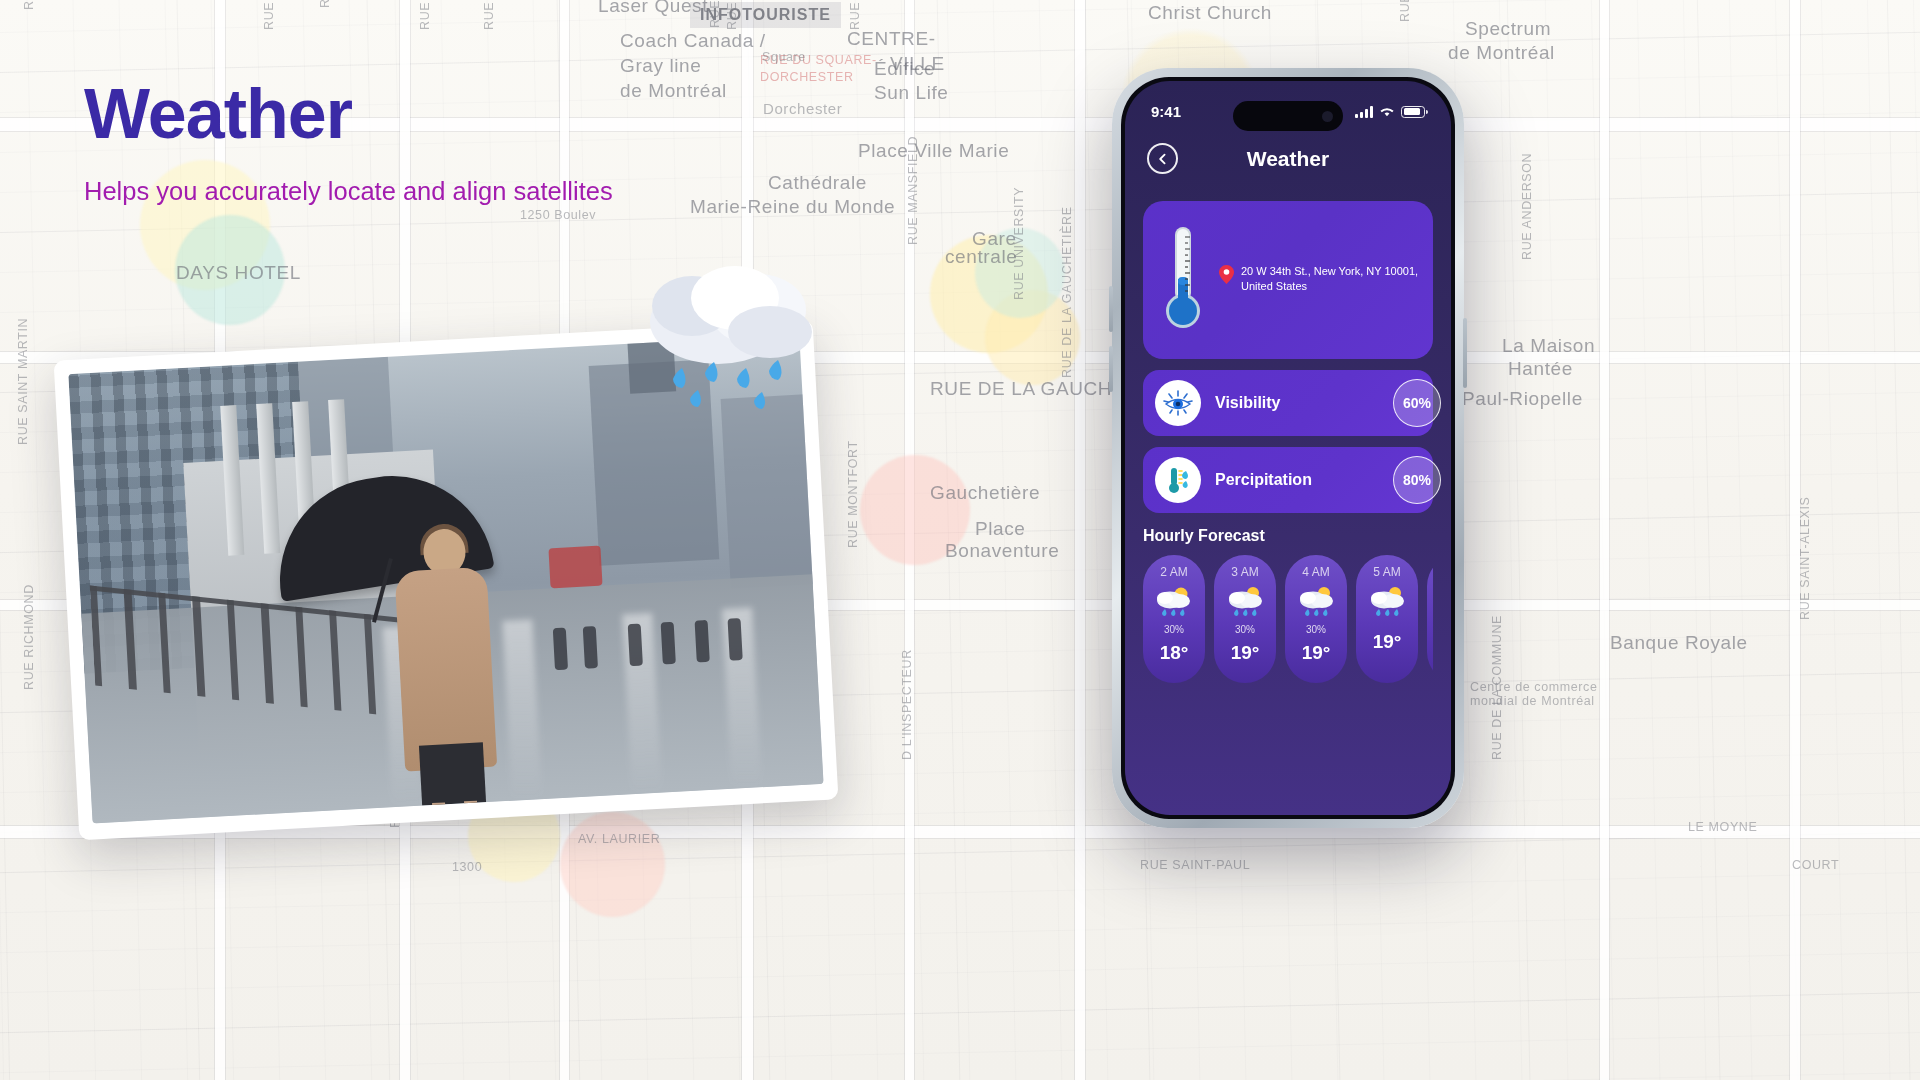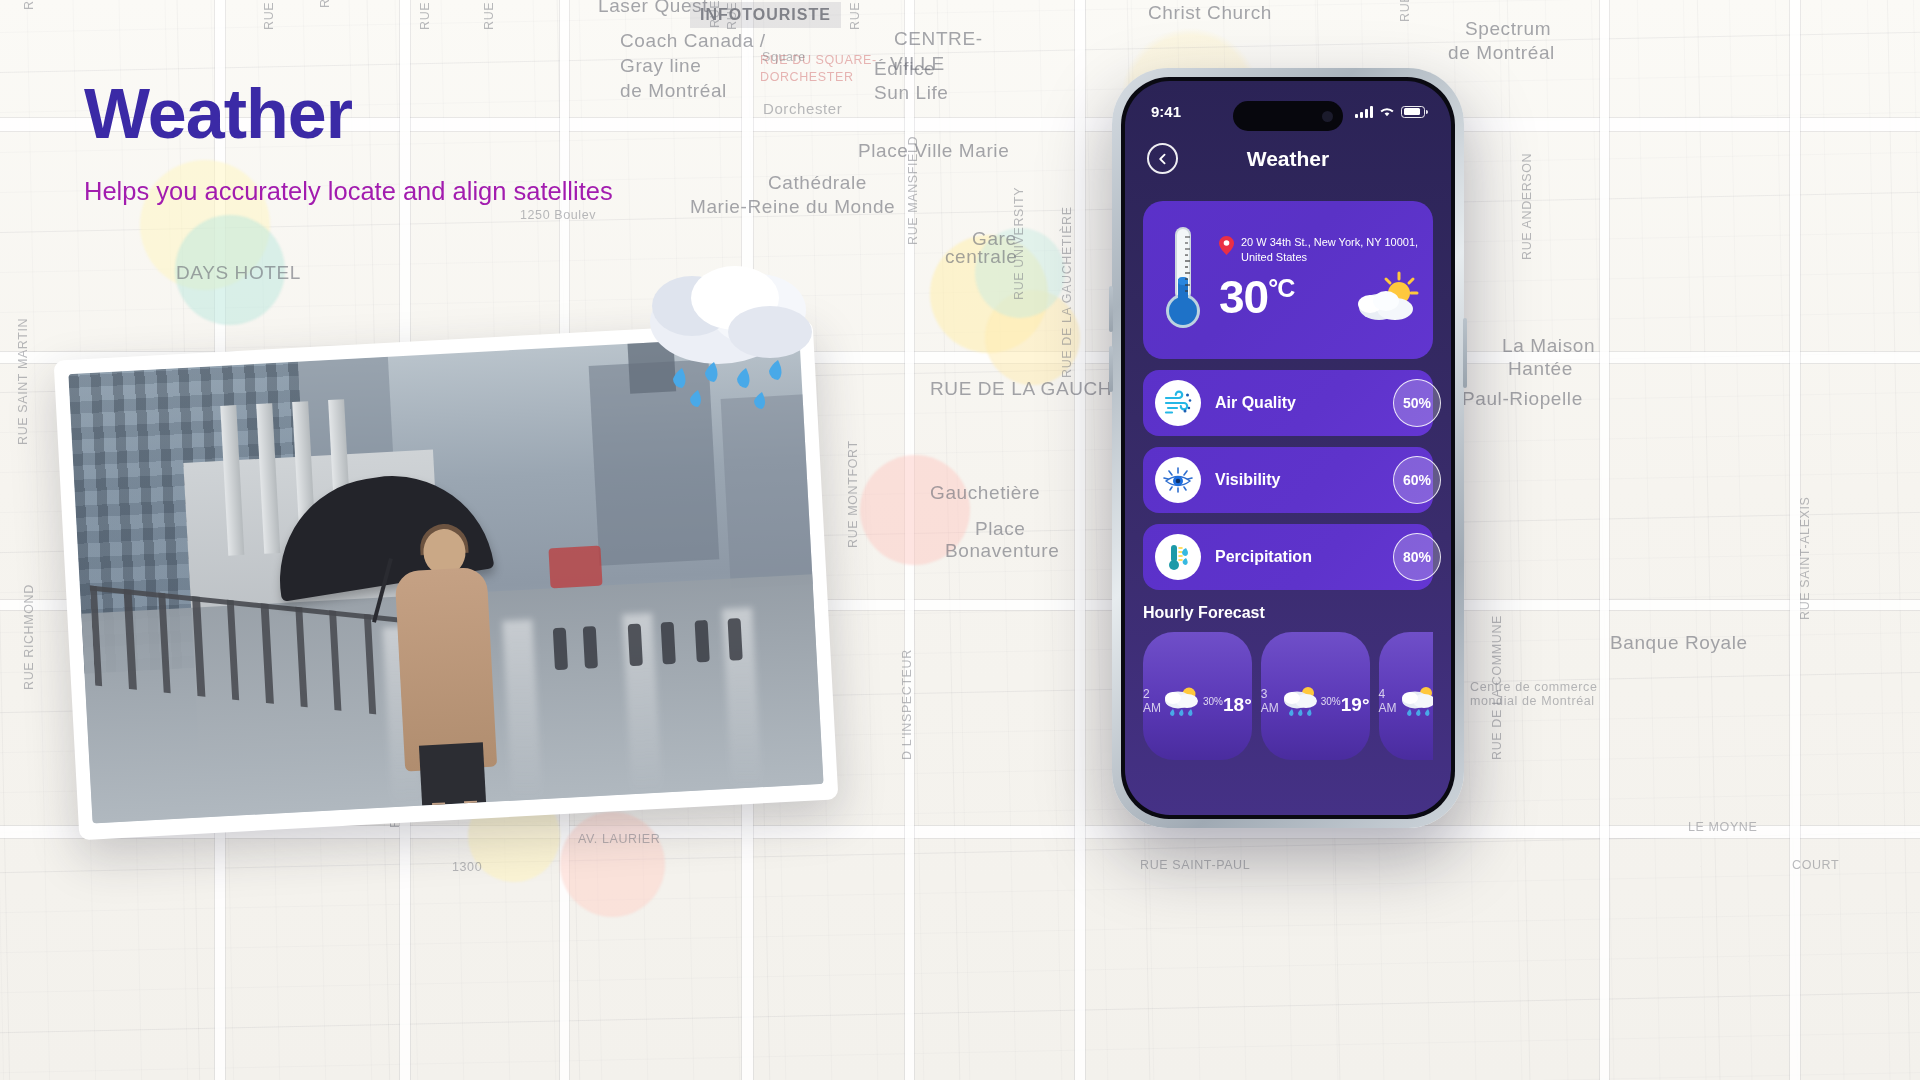--- a/index.html
+++ b/index.html
@@ -284,21 +284,21 @@
   .hourly-row {
     margin-top: 10px;
     display:flex; gap: 9px;
     overflow: hidden;
   }
   .hour-card {
     flex: 0 0 62px;
     height: 128px;
     border-radius: 31px;
     background: linear-gradient(180deg, rgba(120,85,215,.85) 0%, rgba(94,58,190,.9) 55%, rgba(74,44,160,.95) 100%);
-    display:flex; flex-direction:row; align-items:center;
+    display:flex; flex-direction:column; align-items:center;
     padding-top: 10px;
     cursor:pointer;
   }
   .hour-time { font-size: 12px; color: rgba(255,255,255,.75); }
   .hour-ic { margin-top: 6px; }
   .hour-pct { font-size: 10px; color: rgba(255,255,255,.8); margin-top: 1px;}
   .hour-temp { font-size: 19px; font-weight: bold; margin-top: 7px; }
 
   .side-btn {
     position:absolute; background: linear-gradient(180deg,#b9c2ca,#98a2ac);
@@ -336,21 +336,21 @@
   <div class="blob" style="left:468px;top:790px;width:92px;height:92px;background:rgba(255,244,192,.55);"></div>
 
   <div class="infotouriste">INFOTOURISTE</div>
 
   <div class="maplabel lg" style="left:598px;top:-5px;">Laser Quest</div>
   <div class="maplabel lg" style="left:620px;top:30px;">Coach Canada /</div>
   <div class="maplabel lg" style="left:620px;top:55px;">Gray line</div>
   <div class="maplabel lg" style="left:620px;top:80px;">de Montréal</div>
   <div class="maplabel sm red" style="left:760px;top:53px;">RUE DU SQUARE-</div>
   <div class="maplabel sm red" style="left:760px;top:70px;">DORCHESTER</div>
-  <div class="maplabel lg" style="left:894px;top:28px;text-align:right;">CENTRE-</div>
+  <div class="maplabel lg" style="left:847px;top:28px;text-align:right;">CENTRE-</div>
   <div class="maplabel lg" style="left:890px;top:53px;">VILLE</div>
   <div class="maplabel lg" style="left:1148px;top:2px;text-align:center;">Christ Church</div>
   <div class="maplabel lg" style="left:1465px;top:18px;">Spectrum</div>
   <div class="maplabel lg" style="left:1448px;top:42px;">de Montréal</div>
   <div class="maplabel lg" style="left:874px;top:58px;">Édifice</div>
   <div class="maplabel lg" style="left:874px;top:82px;">Sun Life</div>
   <div class="maplabel lg" style="left:858px;top:140px;">Place Ville Marie</div>
   <div class="maplabel sm" style="left:762px;top:50px;">Square</div>
   <div class="maplabel" style="left:763px;top:100px;">Dorchester</div>
   <div class="maplabel lg" style="left:768px;top:172px;">Cathédrale</div>
@@ -522,59 +522,23 @@
             </svg>
           </div>
           <div class="main-right">
             <div class="loc-row">
               <svg width="15" height="19" viewBox="0 0 15 19" style="flex:0 0 15px;margin-top:1px;">
                 <path d="M7.5 0C3.4 0 0 3.3 0 7.3 0 12.4 7.5 19 7.5 19S15 12.4 15 7.3C15 3.3 11.6 0 7.5 0z" fill="#ea2f45"></path>
                 <circle cx="7.5" cy="7" r="2.8" fill="#fff"></circle>
               </svg>
               <div class="loc-text">20 W 34th St., New York, NY 10001, United States</div>
             </div>
-            <div class="temp-row">
-              <div class="temp"><span>30</span><sup>°C</sup></div>
-              <svg width="64" height="52" viewBox="0 0 64 52">
-                <g stroke="#ffc83d" stroke-width="3" stroke-linecap="round">
-                  <line x1="44" y1="2" x2="44" y2="8"></line>
-                  <line x1="58" y1="8" x2="54" y2="12"></line>
-                  <line x1="62" y1="22" x2="56" y2="22"></line>
-                  <line x1="31" y1="8" x2="35" y2="12"></line>
-                </g>
-                <circle cx="44" cy="22" r="11" fill="#ffc83d"></circle>
-                <ellipse cx="24" cy="36" rx="20" ry="13" fill="#e9eef5"></ellipse>
-                <ellipse cx="40" cy="38" rx="18" ry="11" fill="#f4f7fb"></ellipse>
-                <ellipse cx="15" cy="33" rx="12" ry="9" fill="#ffffff"></ellipse>
-                <ellipse cx="31" cy="30" rx="13" ry="10" fill="#fbfdff"></ellipse>
-              </svg>
-            </div>
           </div>
         </div>
 
-        <div class="metric">
-          <div class="metric-ic">
-            <svg width="30" height="26" viewBox="0 0 30 26">
-              <g fill="none" stroke="#24b7e6" stroke-width="2.2" stroke-linecap="round">
-                <path d="M3 8 h13 a3.2 3.2 0 1 0-3.2-3.2"></path>
-                <path d="M3 13 h18 a3.2 3.2 0 1 1-3.2 3.2"></path>
-                <path d="M5 18 h9"></path>
-                <path d="M3 22.5 h6"></path>
-              </g>
-              <g fill="#1a5fb4">
-                <circle cx="24.5" cy="5" r="1.5"></circle>
-                  <circle cx="27" cy="10.5" r="1.3"></circle>
-                <circle cx="22" cy="21" r="1.5"></circle>
-                  <circle cx="26" cy="18" r="1.2"></circle>
-              </g>
-            </svg>
-          </div>
-          <div class="metric-label">Air Quality</div>
-          <div class="metric-val">50%</div>
-        </div>
 
         <div class="metric">
           <div class="metric-ic">
             <svg width="32" height="28" viewBox="0 0 32 28">
               <g stroke="#2f6fd0" stroke-width="1.6" stroke-linecap="round">
                 <line x1="16" y1="2" x2="16" y2="7"></line>
                 <line x1="7" y1="5" x2="10" y2="9"></line>
                 <line x1="25" y1="5" x2="22" y2="9"></line>
                 <line x1="2" y1="12" x2="6" y2="13"></line>
                 <line x1="30" y1="12" x2="26" y2="13"></line>

